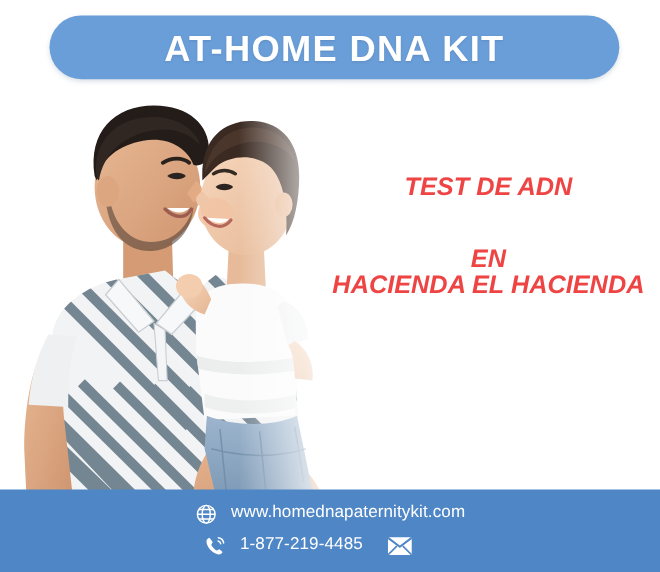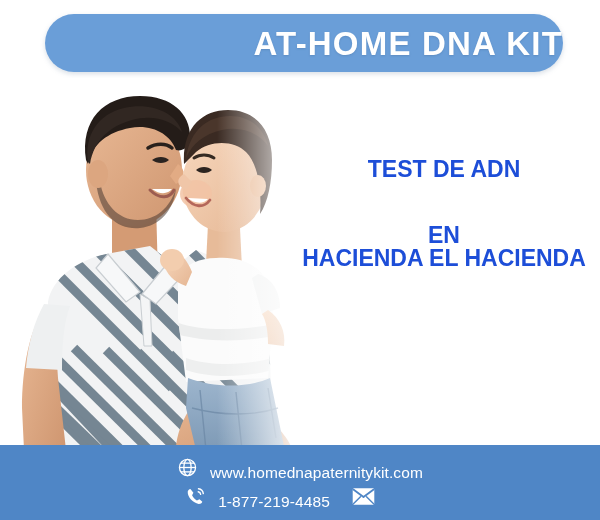--- a/index.html
+++ b/index.html
@@ -18,21 +18,21 @@
 
   
   #header-banner {
     position:absolute;
     left:45px; top:14px;
     width:518px; height:58px;
     background:#6a9ed8;
     border-radius:29px;
     display:flex;
     align-items:center;
-    justify-content:flex-end;
+    justify-content:center;
     box-shadow:0 2px 5px rgba(120,140,165,0.28);
   }
   #header-title {
     color:#ffffff;
     font-size:33px;
     font-weight:bold;
     letter-spacing:1.2px;
     line-height:1;
     white-space:nowrap;
     text-shadow:0 1px 2px rgba(60,90,130,0.25);
@@ -53,21 +53,22 @@
     position:absolute;
     left:296px; top:158px;
     width:296px;
     text-align:center;
     color:#3d71b0;
   }
   .msg-line {
     font-weight:bold;
     line-height:1;
     white-space:nowrap;
-    color:#1d4ed8;
+    color:#ef4444;
+    font-style:italic;
   }
   #msg-line-1 { font-size:23px; margin-bottom:43px; }
   #msg-line-2 { font-size:23px; }
   #msg-line-3 { font-size:23px; }
 
   
   #footer-bar {
     position:absolute;
     left:0; top:445px;
     width:600px; height:75px;
@@ -86,21 +87,21 @@
     position:absolute;
     left:12px; top:41px;
     width:536px;
     display:flex;
     align-items:center;
     justify-content:center;
     gap:22px;
   }
   .contact-item {
     display:flex;
-    align-items:flex-end;
+    align-items:flex-start;
     gap:12px;
   }
   .contact-text {
     color:#ffffff;
     font-size:15.5px;
     font-weight:normal;
     letter-spacing:0.1px;
     white-space:nowrap;
   }
   .f-icon { display:block; flex:0 0 auto; }

